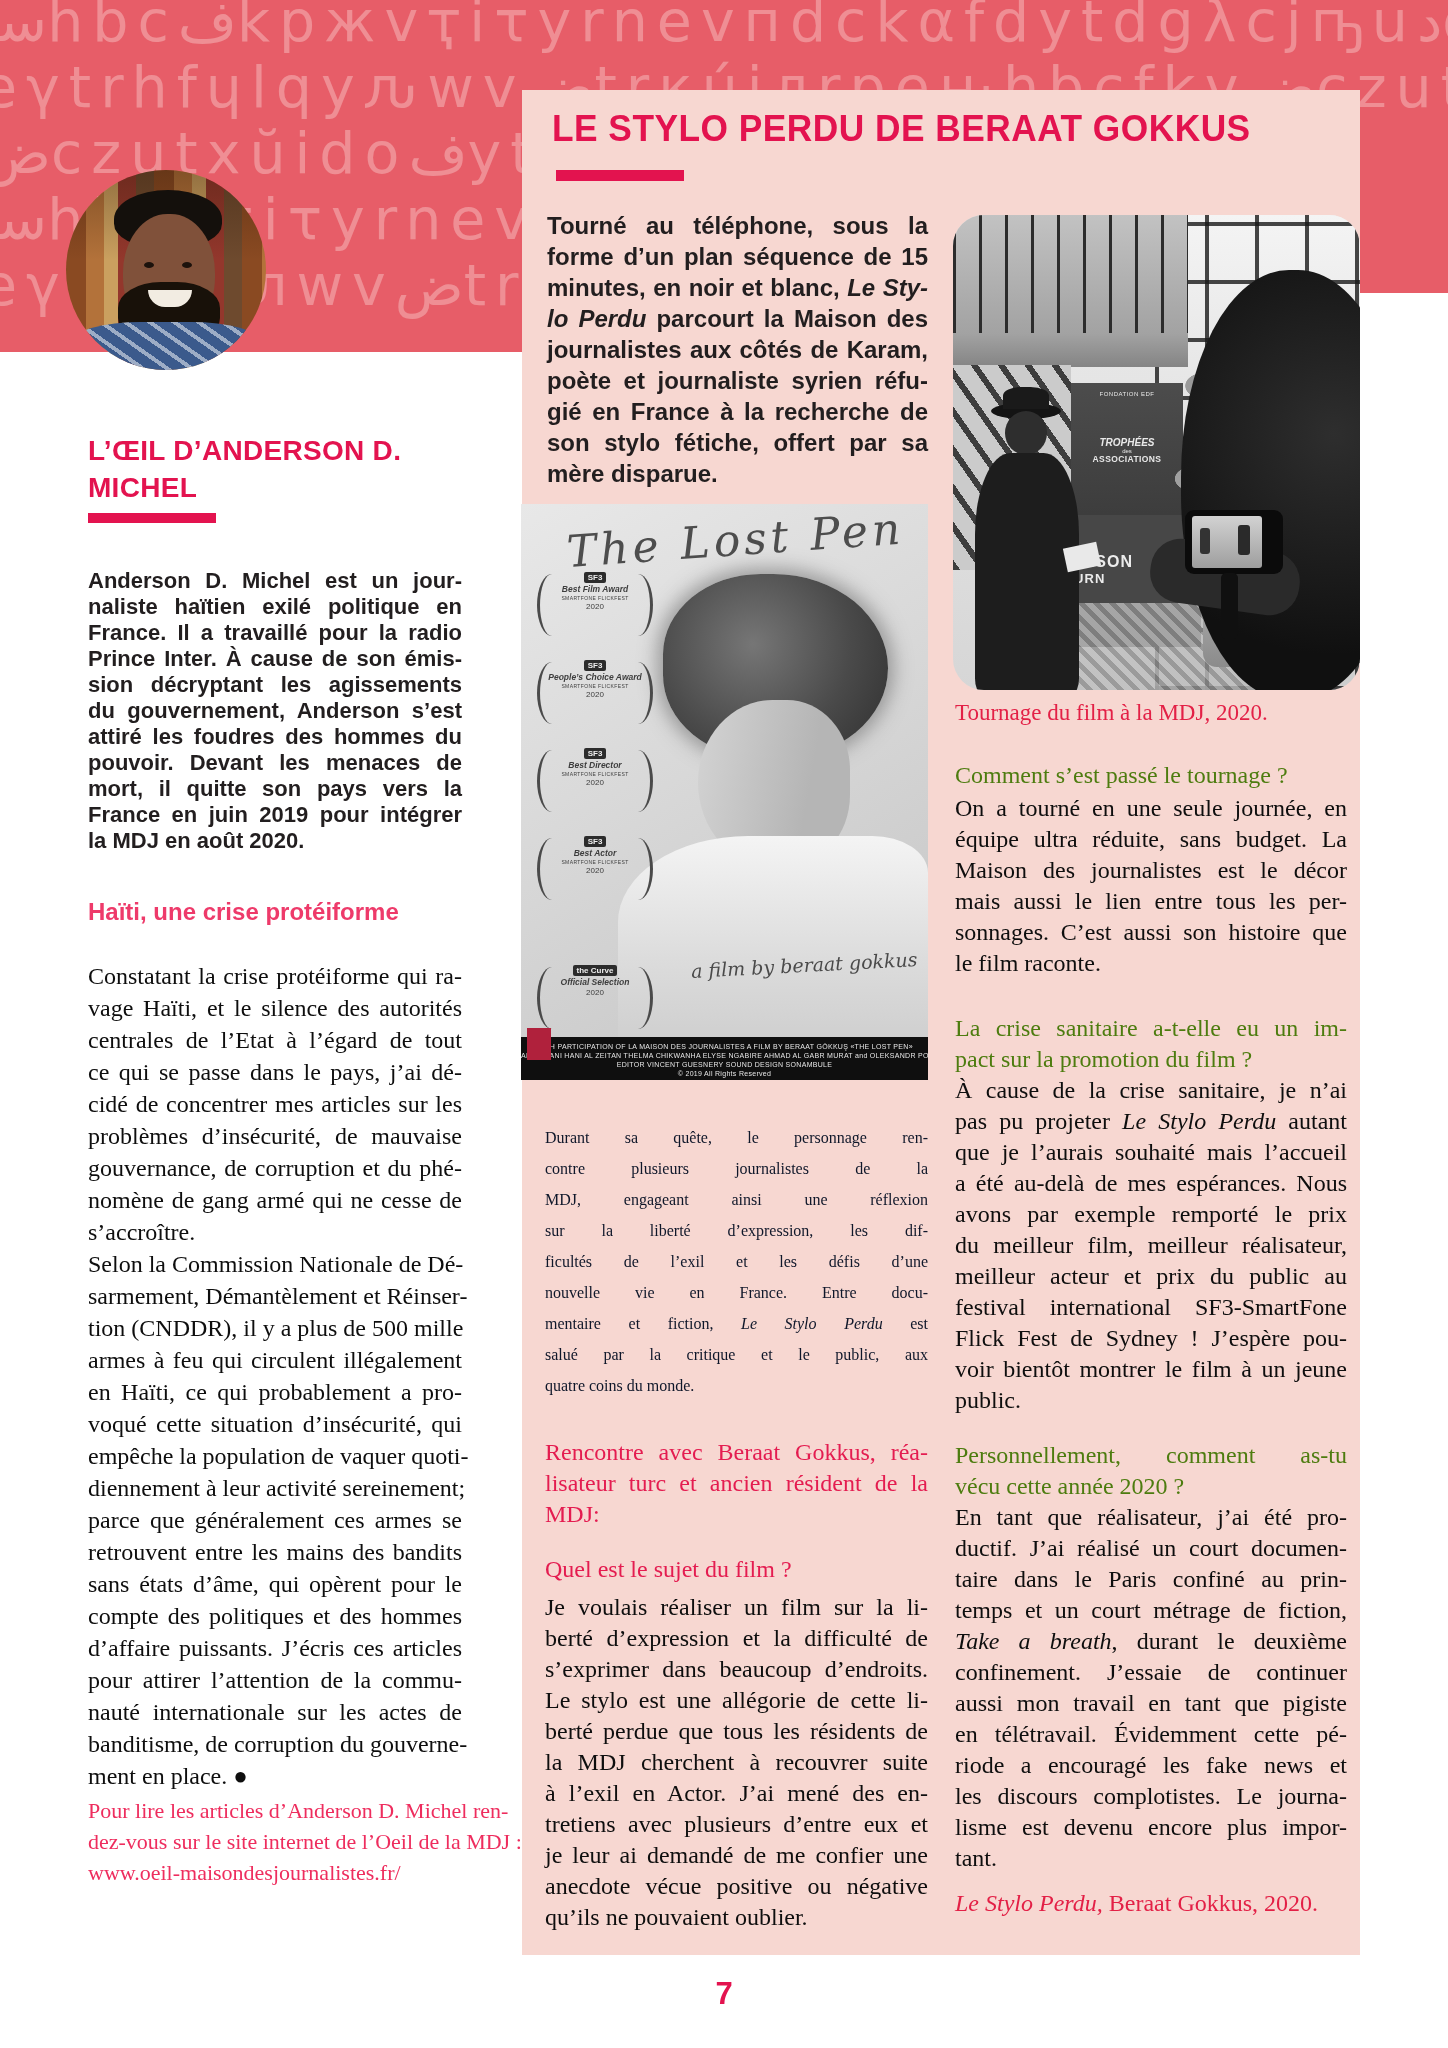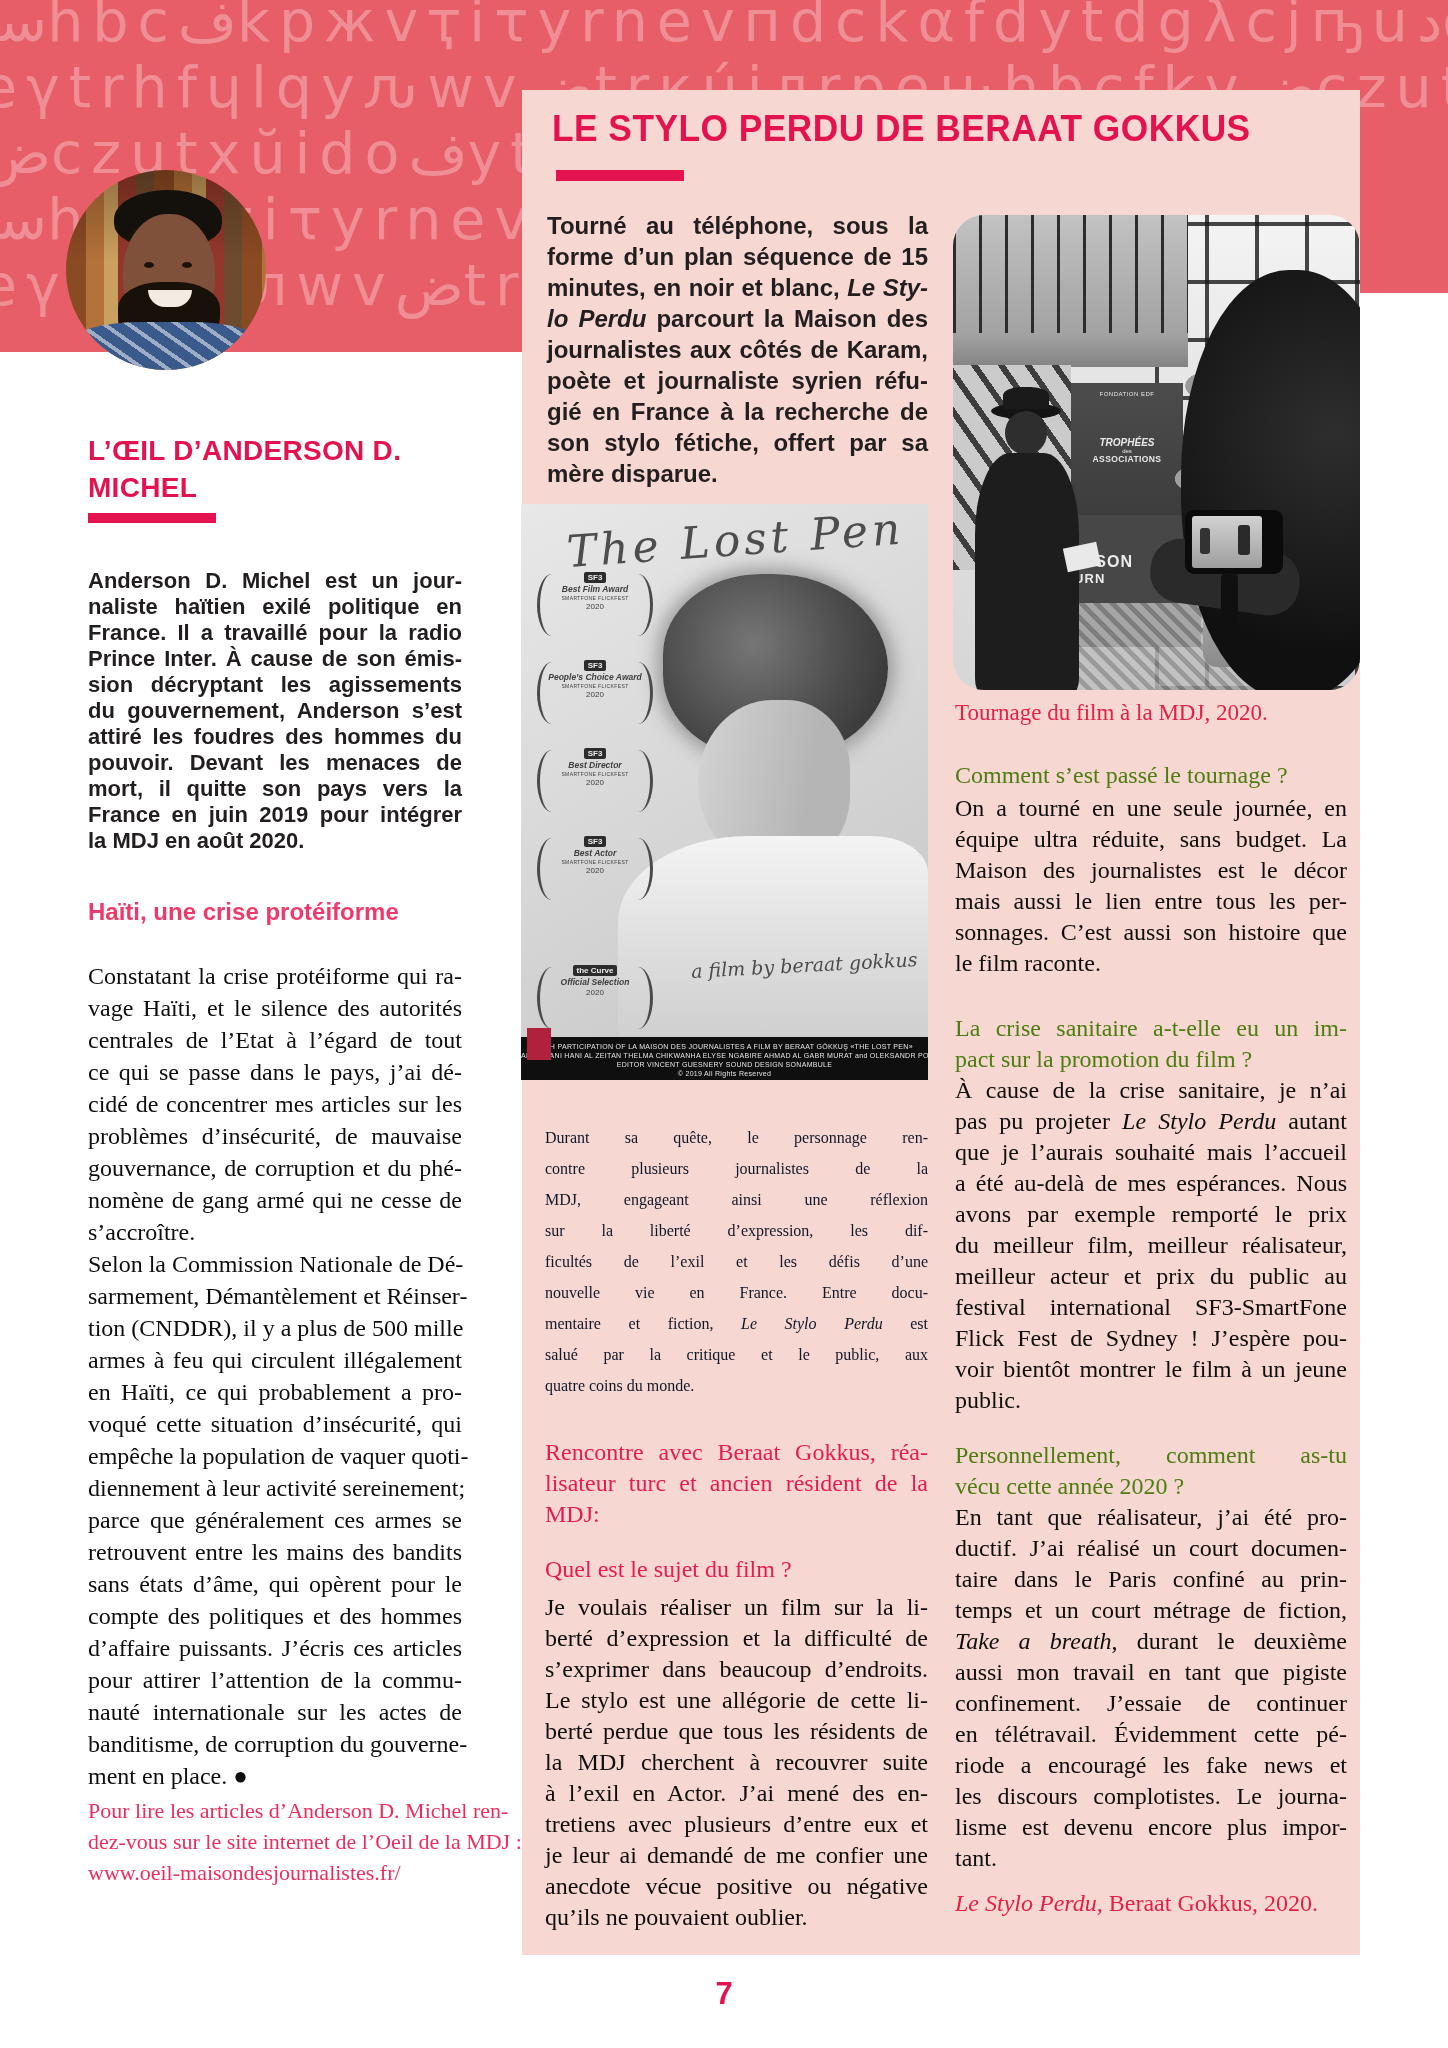--- a/index.html
+++ b/index.html
@@ -382,22 +382,22 @@
   <div class="abs right-q rq3 serif lines">
       <div class="tl j">Personnellement, comment as-tu</div>
       <div class="tl">vécu cette année 2020 ?</div>
     </div>
   <div class="abs right-a ra3 serif lines">
       <div class="tl j">En tant que réalisateur, j’ai été pro-</div>
       <div class="tl j">ductif. J’ai réalisé un court documen-</div>
       <div class="tl j">taire dans le Paris confiné au prin-</div>
       <div class="tl j">temps et un court métrage de fiction,</div>
       <div class="tl j"><em>Take a breath</em>, durant le deuxième</div>
+      <div class="tl j">confinement. J’essaie de continuer</div>
       <div class="tl j">aussi mon travail en tant que pigiste</div>
-      <div class="tl j">confinement. J’essaie de continuer</div>
       <div class="tl j">en télétravail. Évidemment cette pé-</div>
       <div class="tl j">riode a encouragé les fake news et</div>
       <div class="tl j">les discours complotistes. Le journa-</div>
       <div class="tl j">lisme est devenu encore plus impor-</div>
       <div class="tl">tant.</div>
     </div>
   <div class="abs right-credit serif"><em>Le Stylo Perdu,</em> Beraat Gokkus, 2020.</div>
 
   <div class="abs pagenum">7</div>
 

